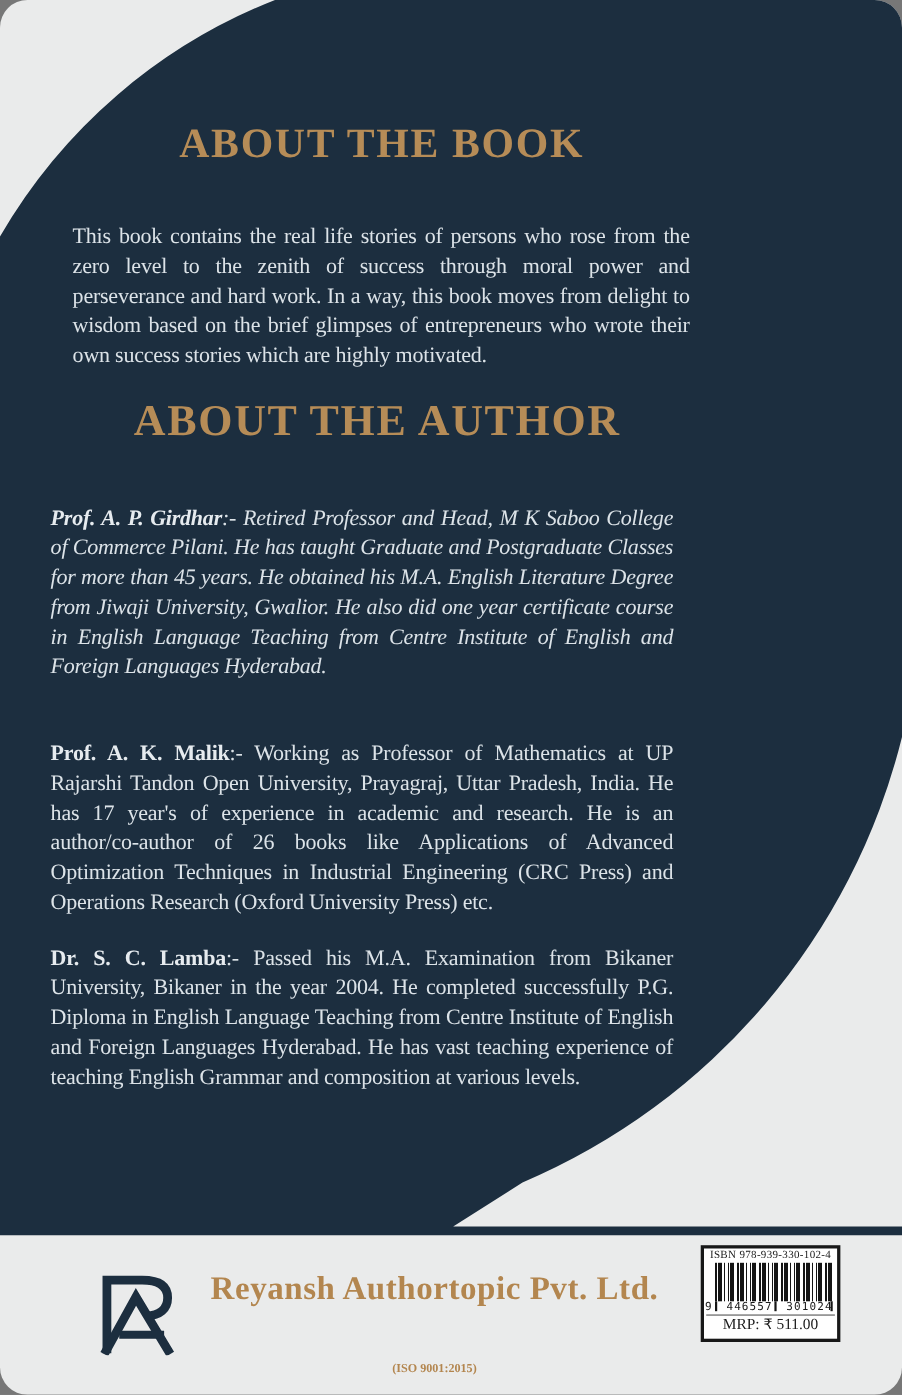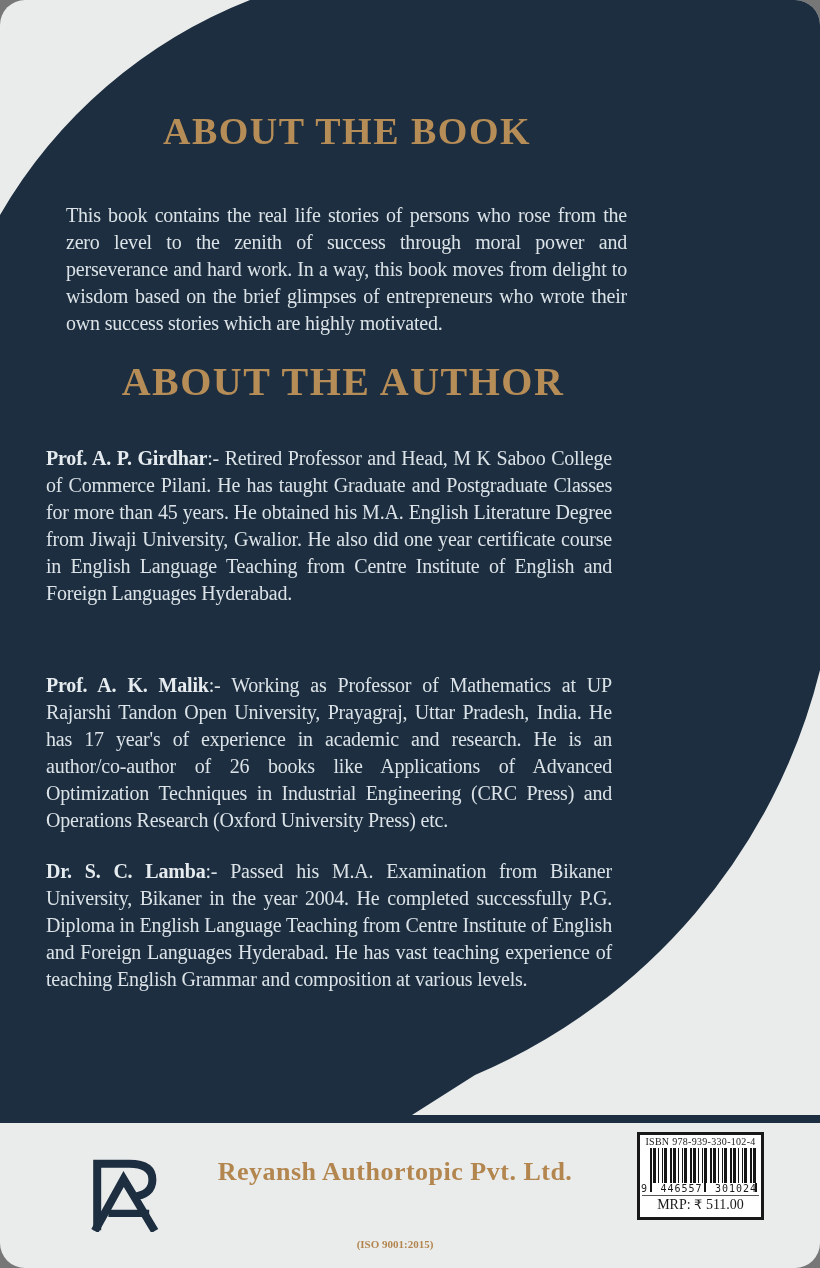--- a/index.html
+++ b/index.html
@@ -20,30 +20,30 @@
     font-weight:bold;color:#b68c57;letter-spacing:1.5px;line-height:1.05;
   }
   .h-book{top:112px;font-size:38px;padding-left:18px;}
   .h-author{top:361px;font-size:40px;padding-left:14px;}
   .para{
     position:absolute;width:566px;
     font-size:20px;line-height:27px;letter-spacing:-0.2px;
     text-align:justify;color:#dce3e8;
   }
   .p-book{top:182px;left:20px;width:561px;}
-  .p-a1{top:425px;}
+  .p-a1{top:438px;font-style:italic;}
   .p-a2{top:635px;margin-top:37px;}
   .p-a3{top:838px;}
   .para b{font-weight:bold;color:#e6ebef;}
   
   .footer-center{
     position:absolute;left:95px;top:1157px;width:600px;z-index:2;
     text-align:center;color:#b3864f;
   }
-  .pub-name{font-size:26px;font-weight:bold;line-height:30px;letter-spacing:0.5px;}
+  .pub-name{font-size:30px;font-weight:bold;line-height:30px;letter-spacing:0.5px;}
   .pub-iso{font-size:11px;font-weight:bold;line-height:18px;margin-top:48px;}
   .pub-web{font-size:21px;line-height:24px;color:#b98f5e;margin-top:40px;}
   .logo{position:absolute;left:86px;top:1158px;z-index:2;}
   
   .barcode{
     position:absolute;left:637px;top:1132px;width:127px;height:88px;z-index:2;
     box-sizing:border-box;background:#fff;border:3px solid #181818;
     color:#1a1a1a;
   }
   .bc-isbn{

